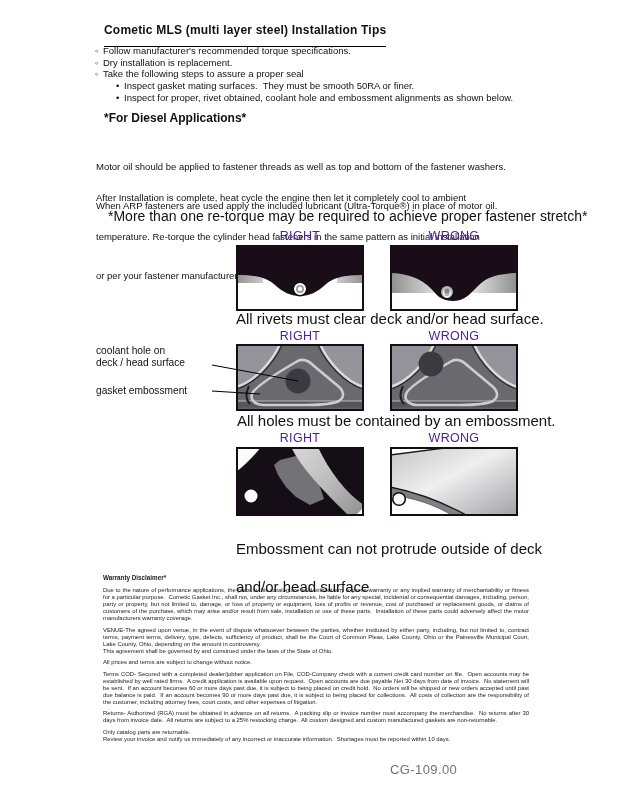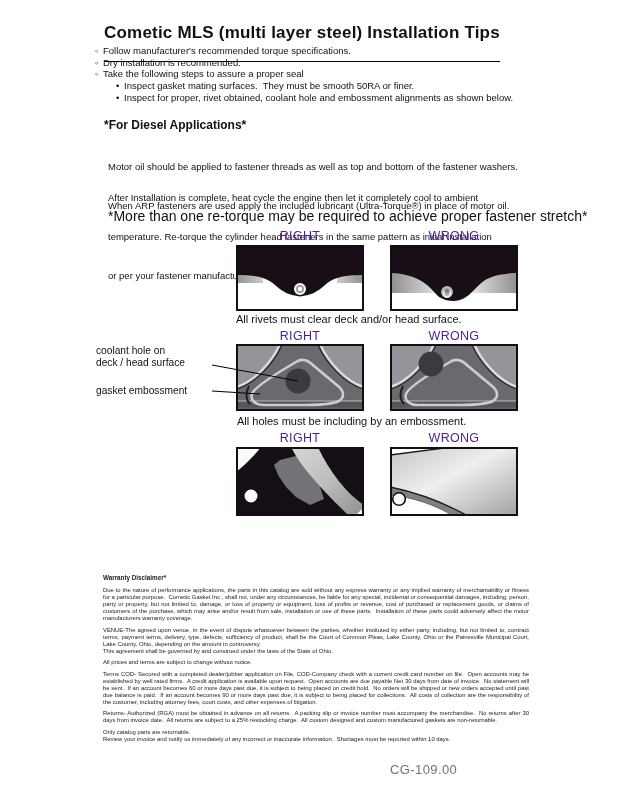--- a/index.html
+++ b/index.html
@@ -1,34 +1,34 @@
 <!DOCTYPE html>
 <html><head>
 <meta charset="utf-8">
 <style>
   html,body{margin:0;padding:0;background:#ffffff;}
   body{width:618px;height:800px;position:relative;font-family:"Liberation Sans","DejaVu Sans",sans-serif;color:#111;}
   .page{position:absolute;left:0;top:0;width:618px;height:800px;background:#fff;overflow:hidden;}
 
-  .title{position:absolute;left:104px;top:23px;font-size:17px;font-weight:bold;letter-spacing:.2px;
-         border-bottom:1.6px solid #000;padding-bottom:18px;white-space:nowrap;}
+  .title{position:absolute;left:104px;top:23px;font-size:12px;font-weight:bold;letter-spacing:.2px;
+         border-bottom:1.6px solid #000;padding-bottom:9px;white-space:nowrap;}
 
   .bullets{position:absolute;left:95px;top:45px;width:440px;font-size:9.5px;}
   .b-row{display:flex;line-height:11.7px;white-space:pre;}
   .b-row .marker{width:8px;flex:0 0 8px;font-size:9.5px;}
   .b-row.sub{padding-left:21px;}
 
-  .diesel-heading{position:absolute;left:104px;top:118px;font-size:12px;font-weight:bold;}
-  .para{position:absolute;left:108px;width:435px;font-size:9.5px;line-height:13px;white-space:pre;}
+  .diesel-heading{position:absolute;left:104px;top:111px;font-size:12px;font-weight:bold;}
+  .para{position:absolute;left:96px;width:435px;font-size:9.5px;line-height:13px;white-space:pre;}
   .note{position:absolute;left:108px;top:208px;font-size:14px;}
 
   .figh{position:absolute;width:128px;text-align:center;font-size:12.5px;letter-spacing:.3px;color:#4c1d95;}
   .figbox{position:absolute;width:128px;}
   .figbox svg{display:block;}
-  .figcap{position:absolute;font-size:11px;line-height:12.5px;white-space:pre;}
+  .figcap{position:absolute;font-size:15px;line-height:12.5px;white-space:pre;}
 
   .annot{position:absolute;width:116px;font-size:10.2px;line-height:11.5px;color:#111;}
   .annot-lines{position:absolute;left:110px;top:348px;z-index:6;}
 
   .fineprint{position:absolute;left:103px;top:574px;width:426px;color:#222;}
   .fineprint .fp-head{font-size:6.3px;font-weight:bold;margin:0 0 6px 0;}
   .fineprint p{font-size:5.9px;line-height:7px;margin:0 0 4.5px 0;white-space:pre-wrap;}
   .fineprint p.just{text-align:justify;}
   .fineprint p.tight{margin-bottom:0;}
 
@@ -41,21 +41,21 @@
 
   <div class="title">Cometic MLS (multi layer steel) Installation Tips</div>
 
   <div class="bullets">
     <div class="b-row">
       <span class="marker">◦</span>
       <span>Follow manufacturer's recommended torque specifications.</span>
     </div>
     <div class="b-row">
       <span class="marker">◦</span>
-      <span>Dry installation is recommended.</span>
+      <span>Dry installation is replacement.</span>
     </div>
     <div class="b-row">
       <span class="marker">◦</span>
       <span>Take the following steps to assure a proper seal</span>
     </div>
     <div class="b-row sub">
       <span class="marker">•</span>
       <span>Inspect gasket mating surfaces.  They must be smooth 50RA or finer.</span>
     </div>
     <div class="b-row sub">
@@ -174,21 +174,21 @@
       <path d="M84,0 H128 V43 C110,38 92,18 84,0 Z" fill="#94949a"></path>
       <path d="M82,1 C90,19 108,39 127,45" stroke="#2c2c30" stroke-width="1.3" fill="none"></path>
       <path d="M84,0 C92,18 110,38 128,43" stroke="#dcdcdc" stroke-width="2.4" fill="none"></path>
       <path d="M60,18 C66,14 72,16 78,22 L102,42 C108,47 109,53 103,57 C97,60 86,61 70,61 L28,61 C19,61 14,56 16,50 C18,44 36,32 60,18 Z" fill="none" stroke="#cdcdd1" stroke-width="2.6" stroke-linejoin="round"></path>
       <path d="M13,42 C9,50 10,56 14,60" stroke="#1d1d21" stroke-width="2" fill="none"></path>
       <circle cx="41" cy="20" r="12.5" fill="#3a3a40"></circle>
       <rect x="1" y="1" width="126" height="65" fill="none" stroke="#140d14" stroke-width="2"></rect>
     </svg>
   </div>
 
-  <div class="figcap" style="left:237px;top:415px;">All holes must be including by an embossment.</div>
+  <div class="figcap" style="left:237px;top:415px;">All holes must be contained by an embossment.</div>
 
   <div class="figh" style="left:236px;top:431px;">RIGHT</div>
   <div class="figh" style="left:390px;top:431px;">WRONG</div>
 
   <div class="figbox" style="left:236px;top:447px;">
     <svg width="128" height="69" viewBox="0 0 128 69">
       <defs>
         <linearGradient id="g3r" x1="0" y1="0" x2="1" y2="1">
           <stop offset="0" stop-color="#d8d8d8"></stop>
             <stop offset="0.5" stop-color="#bdbdbd"></stop>
@@ -219,20 +219,24 @@
       <path d="M0,40 C30,46 58,58 78,69 H0 Z" fill="#ffffff"></path>
       <path d="M0,40 C30,46 58,58 78,69 L63,69 C46,58 22,50 0,48 Z" fill="#808086"></path>
       <path d="M0,8 C24,5 46,2 62,0" stroke="#1a1a1a" stroke-width="1.3" fill="none"></path>
       <path d="M0,40 C30,46 58,58 78,69" stroke="#1a1a1a" stroke-width="1.3" fill="none"></path>
       <path d="M0,48 C22,50 46,58 63,69" stroke="#55555a" stroke-width="0.8" fill="none"></path>
       <circle cx="9" cy="52" r="6.3" fill="#ffffff" stroke="#111111" stroke-width="1.6"></circle>
       <rect x="1" y="1" width="126" height="67" fill="none" stroke="#150d15" stroke-width="2"></rect>
     </svg>
   </div>
 
+  <div class="figcap" style="left:236px;top:518px;">
+    <div>Embossment can not protrude outside of deck</div>
+    <div>and/or head surface</div>
+  </div>
 
   <div class="fineprint">
     <div class="fp-head">Warranty Disclaimer*</div>
     <p class="just">Due to the nature of performance applications, the parts in this catalog are sold without any express warranty or any implied warranty of merchantability or fitness for a particular purpose.  Cometic Gasket Inc., shall not, under any circumstances, be liable for any special, incidental or consequential damages, including, person, party or property, but not limited to, damage, or loss of property or equipment, loss of profits or revenue, cost of purchased or replacement goods, or claims of customers of the purchase, which may arise and/or result from sale, installation or use of these parts.  Installation of these parts could adversely affect the motor manufacturers warranty coverage.</p>
     <p class="just tight">VENUE-The agreed upon venue, in the event of dispute whatsoever between the parties, whether instituted by either party, including, but not limited to, contract terms, payment terms, delivery, type, defects, sufficiency of product, shall be the Court of Common Pleas, Lake County, Ohio or the Painesville Municipal Court, Lake County, Ohio, depending on the amount in controversy.</p>
     <p>This agreement shall be governed by and construed under the laws of the State of Ohio.</p>
     <p>All prices and terms are subject to change without notice.</p>
     <p class="just">Terms COD- Secured with a completed dealer/jobber application on File, COD-Company check with a current credit card number on file.  Open accounts may be established by well rated firms.  A credit application is available upon request.  Open accounts are due payable Net 30 days from date of invoice.  No statement will be sent.  If an account becomes 60 or more days past due, it is subject to being placed on credit hold.  No orders will be shipped or new orders accepted until past due balance is paid.  If an account becomes 90 or more days past due, it is subject to being placed for collections.  All costs of collection are the responsibility of the customer, including attorney fees, court costs, and other expenses of litigation.</p>
     <p class="just">Returns- Authorized (RGA) must be obtained in advance on all returns.  A packing slip or invoice number must accompany the merchandise.  No returns after 30 days from invoice date.  All returns are subject to a 25% restocking charge.  All custom designed and custom manufactured gaskets are non-returnable.</p>
     <p class="tight">Only catalog parts are returnable.</p>

